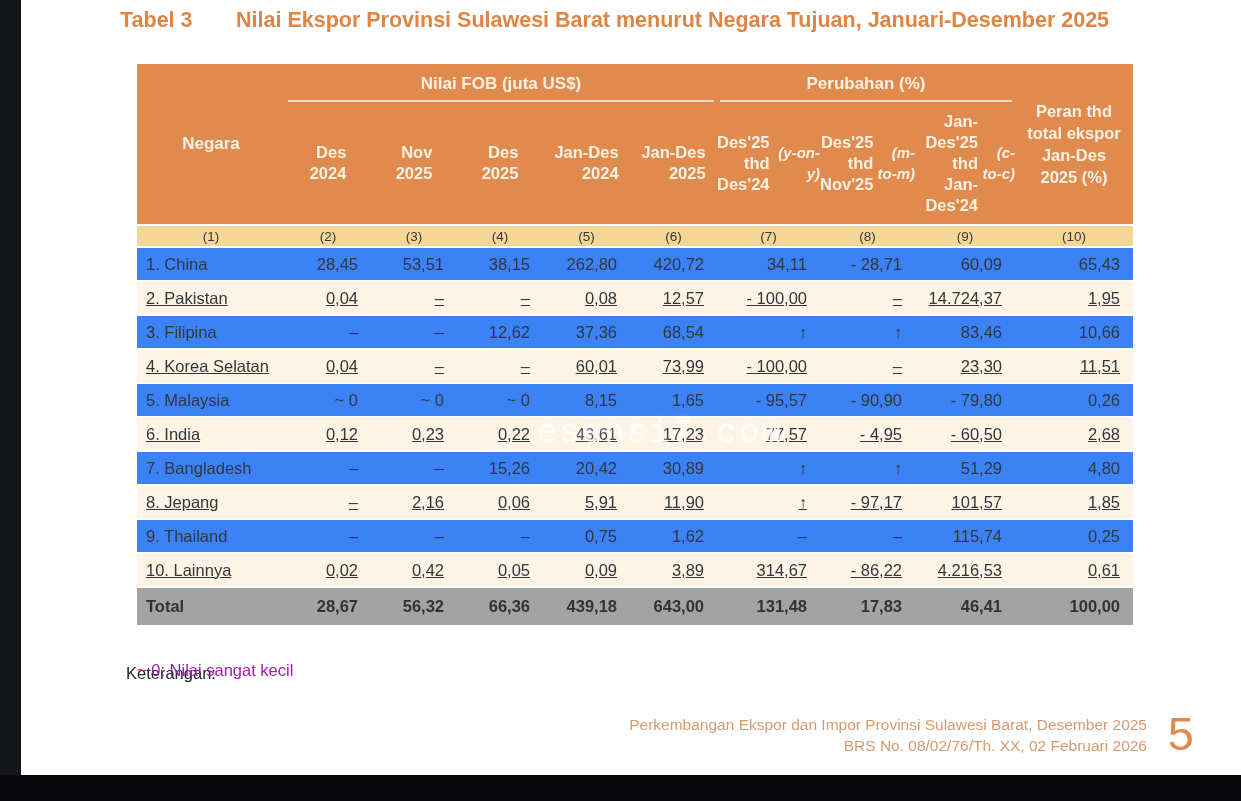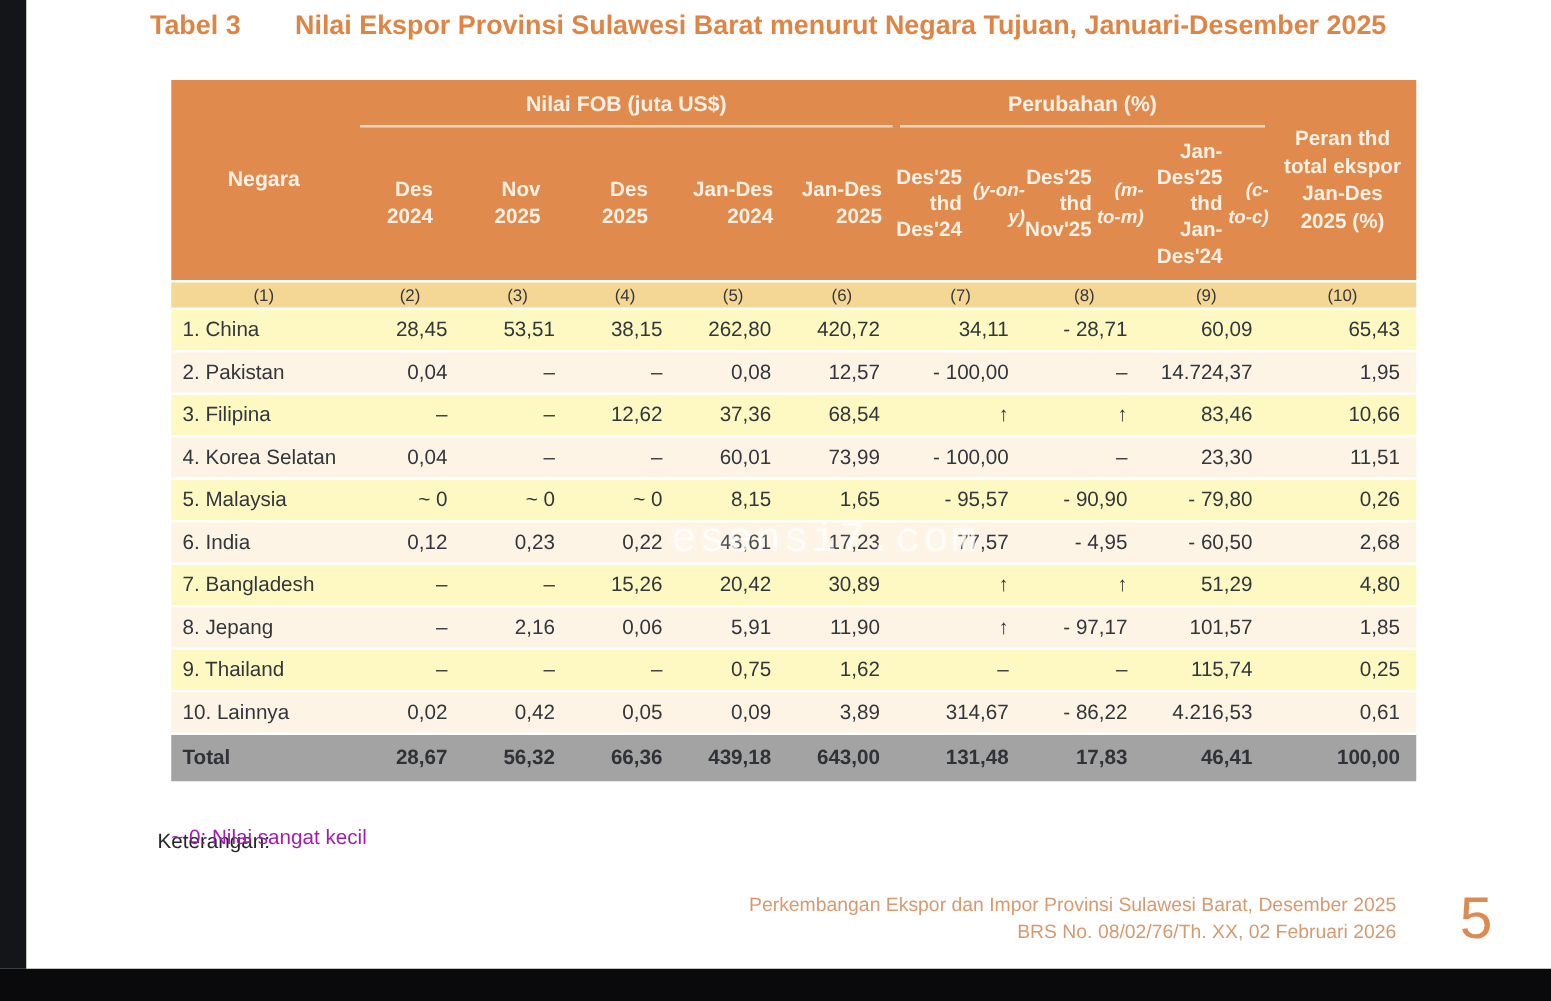--- a/index.html
+++ b/index.html
@@ -37,33 +37,33 @@
 
   
   .colnum-row { display:grid; grid-template-columns:var(--cols); height:24px;
                 background:#f4d795; border-top:2px solid #fff; border-bottom:2px solid #fff; }
   .colnum { display:flex; align-items:center; justify-content:center;
             font-size:13.5px; color:#35383d; }
 
   
   .trow { display:grid; grid-template-columns:var(--cols); height:34px;
           border-bottom:2px solid #fff; color:#33363b; font-size:16.5px; }
-  .trow.odd  { background:#fef9c3; }
-  .trow.even { background:#fdf4e5; }
+  .trow.odd  { background:#3b82f6; }
+  .trow.even { background:#fdf4e5;text-decoration:underline; }
   .trow.total{ background:#a3a3a3; height:37px; border-bottom:none; font-weight:bold; color:#2f3338; }
   .cell { display:flex; align-items:center; }
   .name-cell { justify-content:flex-start; padding-left:9px; }
   .num-cell  { justify-content:flex-end; padding-right:13px; }
 
   
   .notes-label { position:absolute; left:126px; top:628px; font-size:16.5px; color:#23262b;margin-top:36px; }
   .note-item   { position:absolute; left:137px; top:661px; font-size:16.5px; color:#a21caf; }
 
   
-  .footer { position:absolute; right:124px; top:714px; text-align:right;
+  .footer { position:absolute; right:94px; top:714px; text-align:right;
             font-size:15.5px; line-height:21px; color:#d79a70; }
   .page-number { position:absolute; right:47px; top:706px; font-size:47px;
                  font-weight:normal; color:#dd8b52; }
 
   
   .watermark { position:absolute; left:537px; top:414px;
                font-family:Liberation Mono, monospace; font-size:34px; letter-spacing:2px;
                color:rgba(255,255,255,0.72); text-shadow:0 0 9px rgba(255,255,255,0.55);
                z-index:5; }
 </style>

